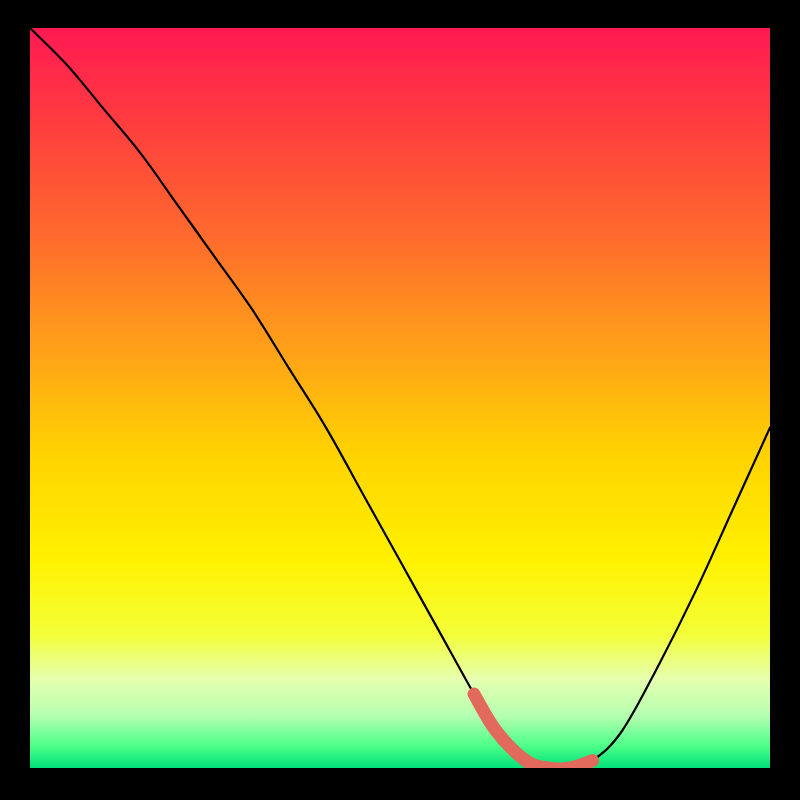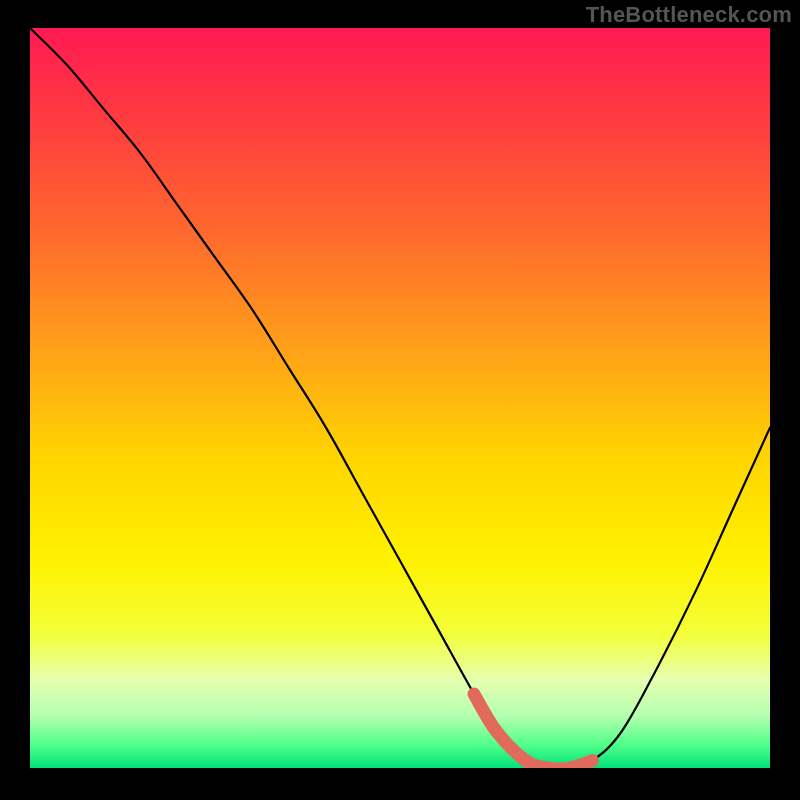--- a/index.html
+++ b/index.html
@@ -36,21 +36,20 @@
   .plot svg {
     display: block;
     width: 740px;
     height: 740px;
   }
 </style>
 </head>
 <body>
 
 <div class="frame">
-  <div class="watermark">TheBottleneck.com</div>
   <div class="plot">
     <svg viewBox="0 0 740 740">
       <defs>
         <linearGradient id="bg-grad" x1="0" y1="0" x2="0" y2="1">
             <stop offset="0%" stop-color="#ff1a53"></stop>
             <stop offset="12%" stop-color="#ff3a40"></stop>
             <stop offset="28%" stop-color="#ff6a2d"></stop>
             <stop offset="44%" stop-color="#ffa318"></stop>
             <stop offset="58%" stop-color="#ffd400"></stop>
             <stop offset="72%" stop-color="#fff200"></stop>

